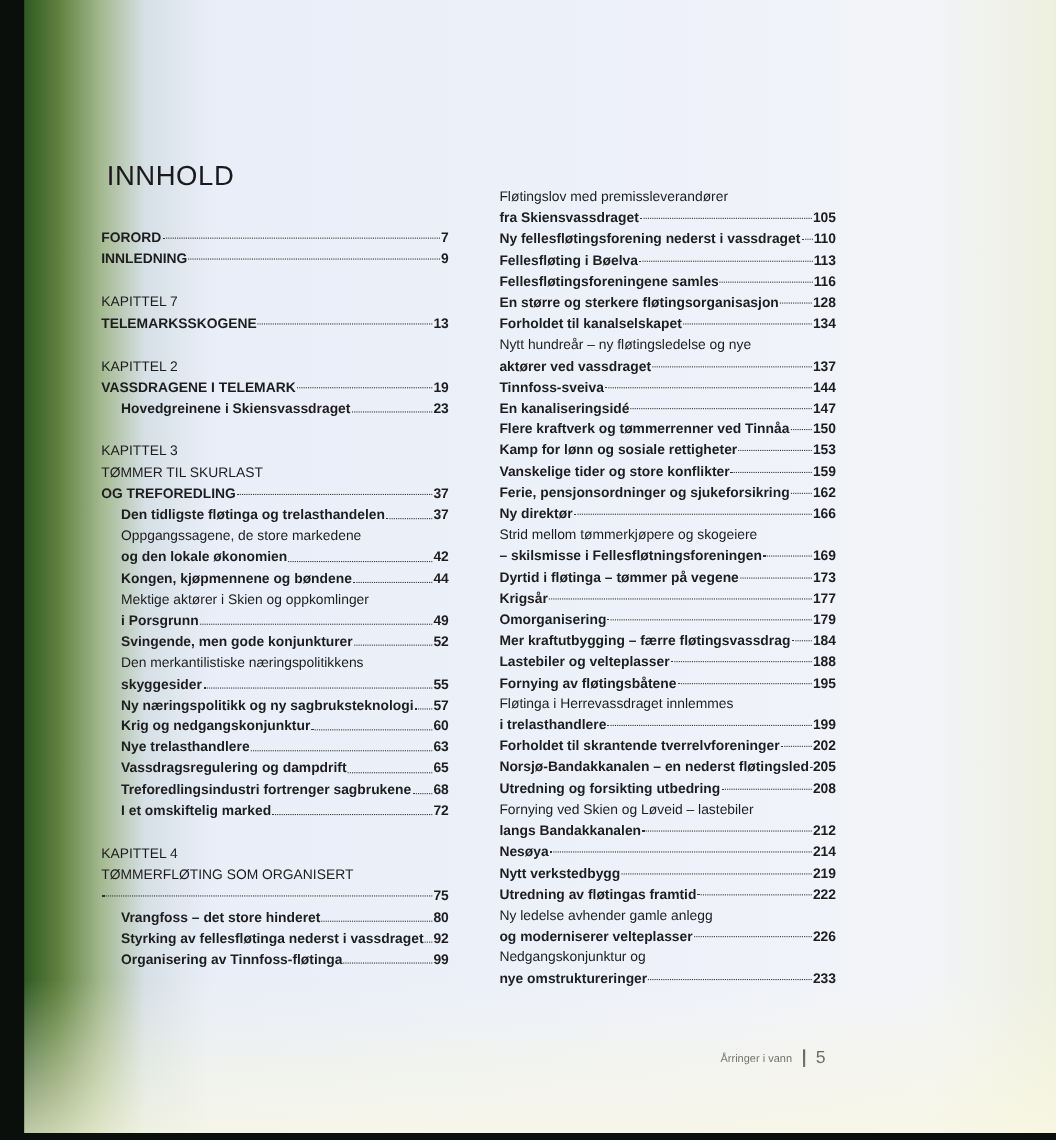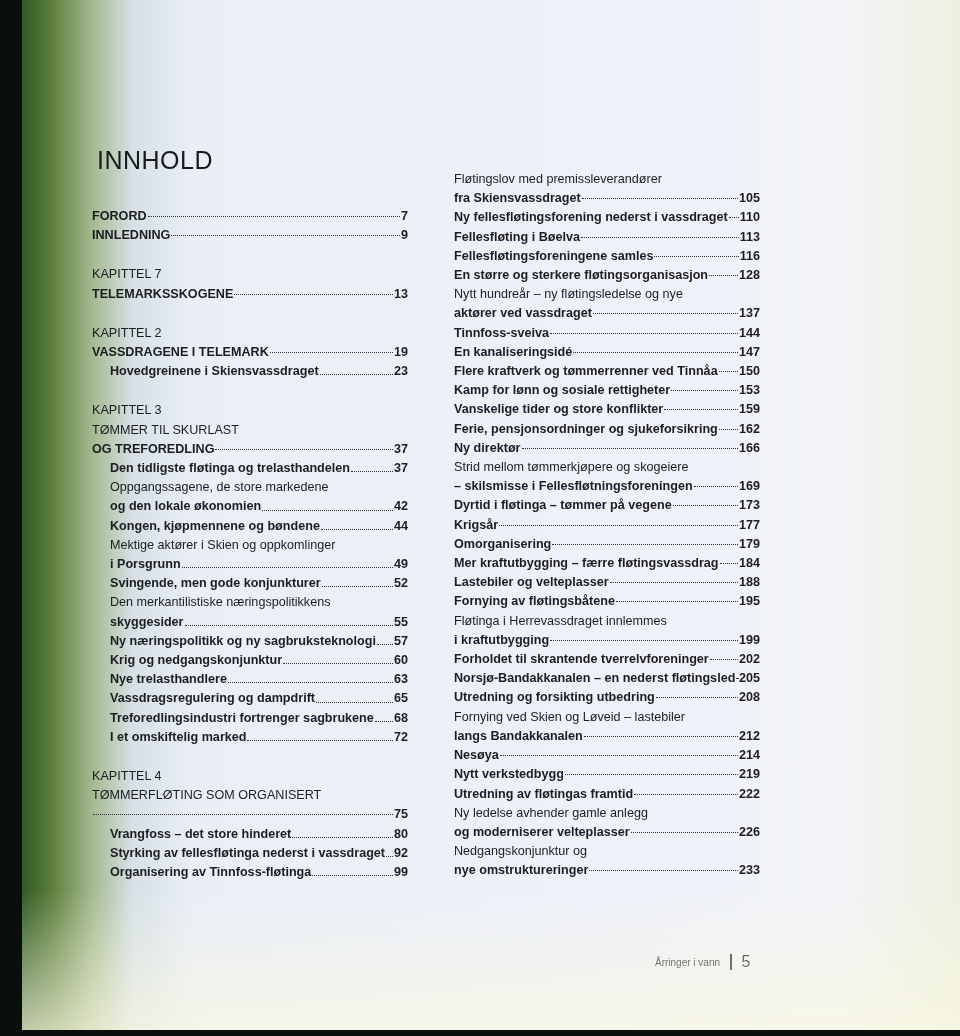--- a/index.html
+++ b/index.html
@@ -195,20 +195,25 @@
       <div class="entry">
         <span class="label">Fellesfløtingsforeningene samles</span>
         <span class="dots"></span>
         <span class="page-num">116</span>
       </div>
       <div class="entry">
         <span class="label">En større og sterkere fløtingsorganisasjon</span>
         <span class="dots"></span>
         <span class="page-num">128</span>
       </div>
+      <div class="entry">
+        <span class="label">Forholdet til kanalselskapet</span>
+        <span class="dots"></span>
+        <span class="page-num">134</span>
+      </div>
       <div class="line">Nytt hundreår – ny fløtingsledelse og nye</div>
       <div class="entry">
         <span class="label">aktører ved vassdraget</span>
         <span class="dots"></span>
         <span class="page-num">137</span>
       </div>
       <div class="entry">
         <span class="label">Tinnfoss-sveiva</span>
         <span class="dots"></span>
         <span class="page-num">144</span>
@@ -274,21 +279,21 @@
         <span class="dots"></span>
         <span class="page-num">188</span>
       </div>
       <div class="entry">
         <span class="label">Fornying av fløtingsbåtene</span>
         <span class="dots"></span>
         <span class="page-num">195</span>
       </div>
       <div class="line">Fløtinga i Herrevassdraget innlemmes</div>
       <div class="entry">
-        <span class="label">i kraftutbygging</span>
+        <span class="label">i trelasthandlere</span>
         <span class="dots"></span>
         <span class="page-num">199</span>
       </div>
       <div class="entry">
         <span class="label">Forholdet til skrantende tverrelvforeninger</span>
         <span class="dots"></span>
         <span class="page-num">202</span>
       </div>
       <div class="entry">
         <span class="label">Norsjø-Bandakkanalen – en nederst fløtingsled</span>

